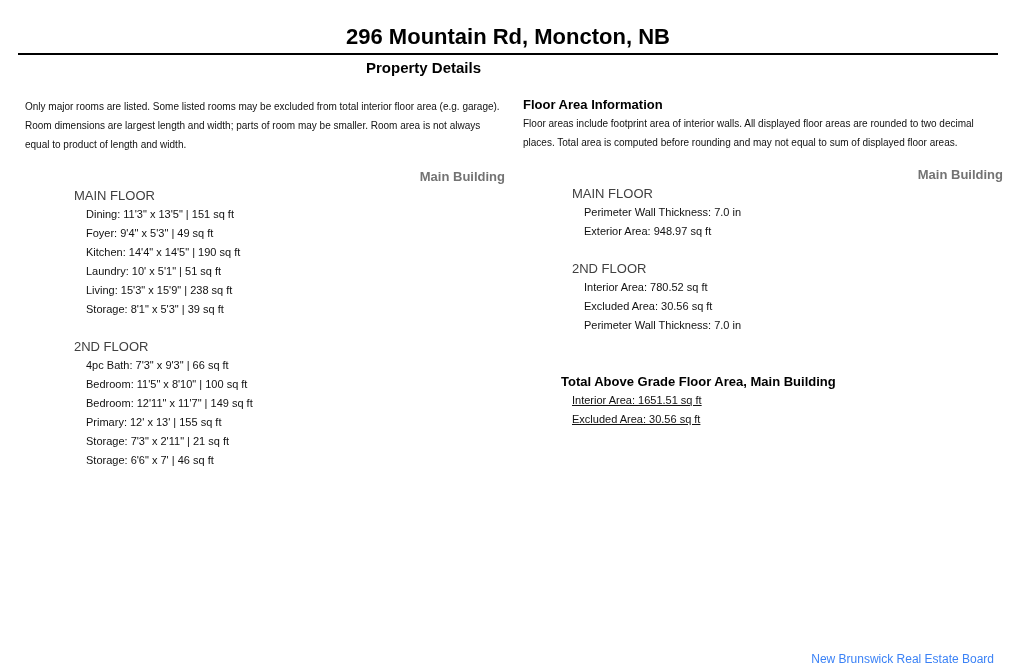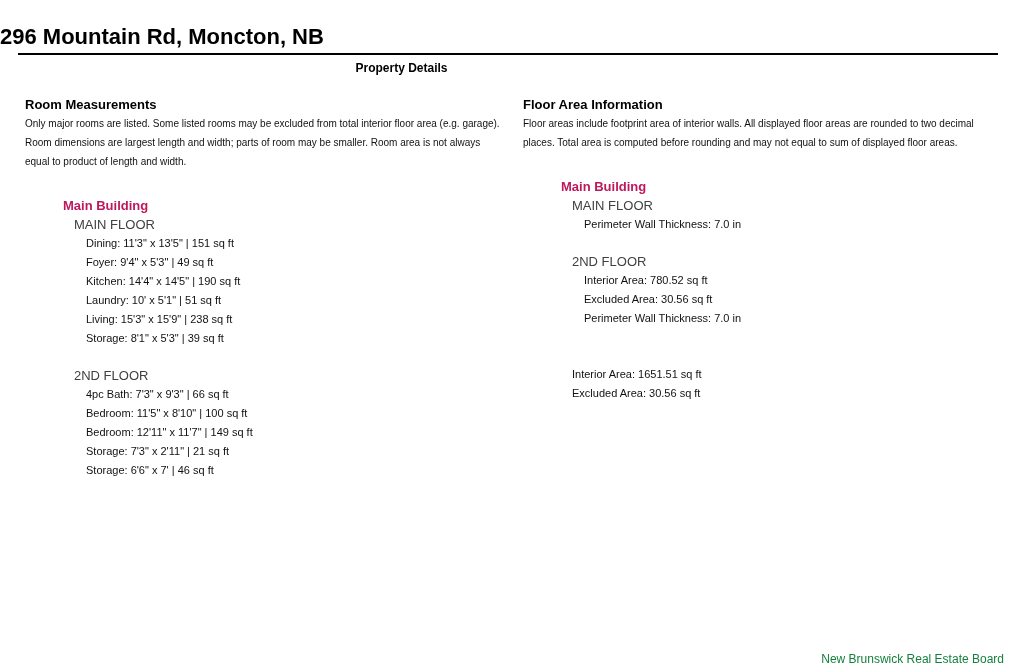--- a/index.html
+++ b/index.html
@@ -1,87 +1,89 @@
 <!DOCTYPE html>
 <html><head>
   <meta charset="utf-8">
   <style>
     html, body { margin: 0; padding: 0; }
     body {
       width: 1016px; height: 668px; background: #ffffff; position: relative; overflow: hidden;
       font-family: "Liberation Sans", sans-serif; color: #111;
     }
     .title {
-      position: absolute; left: 0; top: 24px; width: 1016px; 
+      position: absolute; left: 0; top: 24px; width: 1016px; text-align: center;
       font-size: 22px; font-weight: bold; color: #000; line-height: 26px;
     }
     .rule {
       position: absolute; left: 18px; top: 53px; width: 980px; height: 2px; background: #000;
     }
     .subtitle {
       position: absolute; left: 0; top: 59px; width: 803px; text-align: center;
-      font-size: 12px; font-weight: bold; color: #000; line-height: 18px;
+      font-size: 15px; font-weight: bold; color: #000; line-height: 18px; padding-left: 22px;
     }
     .col { position: absolute; top: 97px; width: 480px; }
     .col.left { left: 25px; }
     .col.right { left: 523px; }
     .sec-title { font-size: 13px; font-weight: bold; color: #000; line-height: 16px; height: 17px; }
     .note { font-size: 10px; line-height: 19px; color: #111; margin-top: 0; }
-    .building { margin-left: 38px; font-size: 13px; font-weight: bold; color: #be185d; line-height: 19px; margin-top: 25px; }
+    .building { margin-left: 38px; font-size: 13px; font-weight: bold; color: #737373; line-height: 19px; margin-top: 13px; text-align: right; }
     .floor { margin-left: 49px; font-size: 13px; color: #404040; line-height: 19px; }
     .item { margin-left: 61px; font-size: 11px; color: #111; line-height: 19px; }
     .gap { height: 18px; }
     .gap-lg { height: 37px; }
     .total-title { margin-left: 38px; font-size: 13px; font-weight: bold; color: #000; line-height: 19px; }
-    .total-item { margin-left: 49px; font-size: 11px; color: #111; line-height: 19px; }
+    .total-item { margin-left: 49px; font-size: 11px; color: #111; line-height: 19px; text-decoration: underline; }
     .footer {
-      position: absolute; right: 12px; top: 652px; font-size: 12px; color: #15803d; line-height: 14px; margin-left: 36px;
+      position: absolute; right: 22px; top: 652px; font-size: 12px; color: #3b82f6; line-height: 14px; margin-left: 36px;
     }
   </style>
 </head>
 <body>
 
 <div class="title">296 Mountain Rd, Moncton, NB</div>
 <div class="rule"></div>
 <div class="subtitle">Property Details</div>
 
 <div class="col left">
-  <div class="sec-title">Room Measurements</div>
   <div class="note">Only major rooms are listed. Some listed rooms may be excluded from total interior floor area (e.g. garage). Room dimensions are largest length and width; parts of room may be smaller. Room area is not always equal to product of length and width.</div>
   <div class="building">Main Building</div>
 
   <div class="floor">MAIN FLOOR</div>
   <div class="item">Dining: 11'3" x 13'5" | 151 sq ft</div>
   <div class="item">Foyer: 9'4" x 5'3" | 49 sq ft</div>
   <div class="item">Kitchen: 14'4" x 14'5" | 190 sq ft</div>
   <div class="item">Laundry: 10' x 5'1" | 51 sq ft</div>
   <div class="item">Living: 15'3" x 15'9" | 238 sq ft</div>
   <div class="item">Storage: 8'1" x 5'3" | 39 sq ft</div>
   <div class="gap"></div>
 
   <div class="floor">2ND FLOOR</div>
   <div class="item">4pc Bath: 7'3" x 9'3" | 66 sq ft</div>
   <div class="item">Bedroom: 11'5" x 8'10" | 100 sq ft</div>
   <div class="item">Bedroom: 12'11" x 11'7" | 149 sq ft</div>
+  <div class="item">Primary: 12' x 13' | 155 sq ft</div>
   <div class="item">Storage: 7'3" x 2'11" | 21 sq ft</div>
   <div class="item">Storage: 6'6" x 7' | 46 sq ft</div>
 </div>
 
 <div class="col right">
   <div class="sec-title">Floor Area Information</div>
   <div class="note">Floor areas include footprint area of interior walls. All displayed floor areas are rounded to two decimal places. Total area is computed before rounding and may not equal to sum of displayed floor areas.</div>
   <div class="building">Main Building</div>
 
   <div class="floor">MAIN FLOOR</div>
   <div class="item">Perimeter Wall Thickness: 7.0 in</div>
+  <div class="item">Exterior Area: 948.97 sq ft</div>
   <div class="gap"></div>
 
   <div class="floor">2ND FLOOR</div>
   <div class="item">Interior Area: 780.52 sq ft</div>
   <div class="item">Excluded Area: 30.56 sq ft</div>
   <div class="item">Perimeter Wall Thickness: 7.0 in</div>
   <div class="gap-lg"></div>
 
+  <div class="total-title">Total Above Grade Floor Area, Main Building</div>
   <div class="total-item">Interior Area: 1651.51 sq ft</div>
   <div class="total-item">Excluded Area: 30.56 sq ft</div>
 </div>
 
 <div class="footer">New Brunswick Real Estate Board</div>
 
 </body></html>

